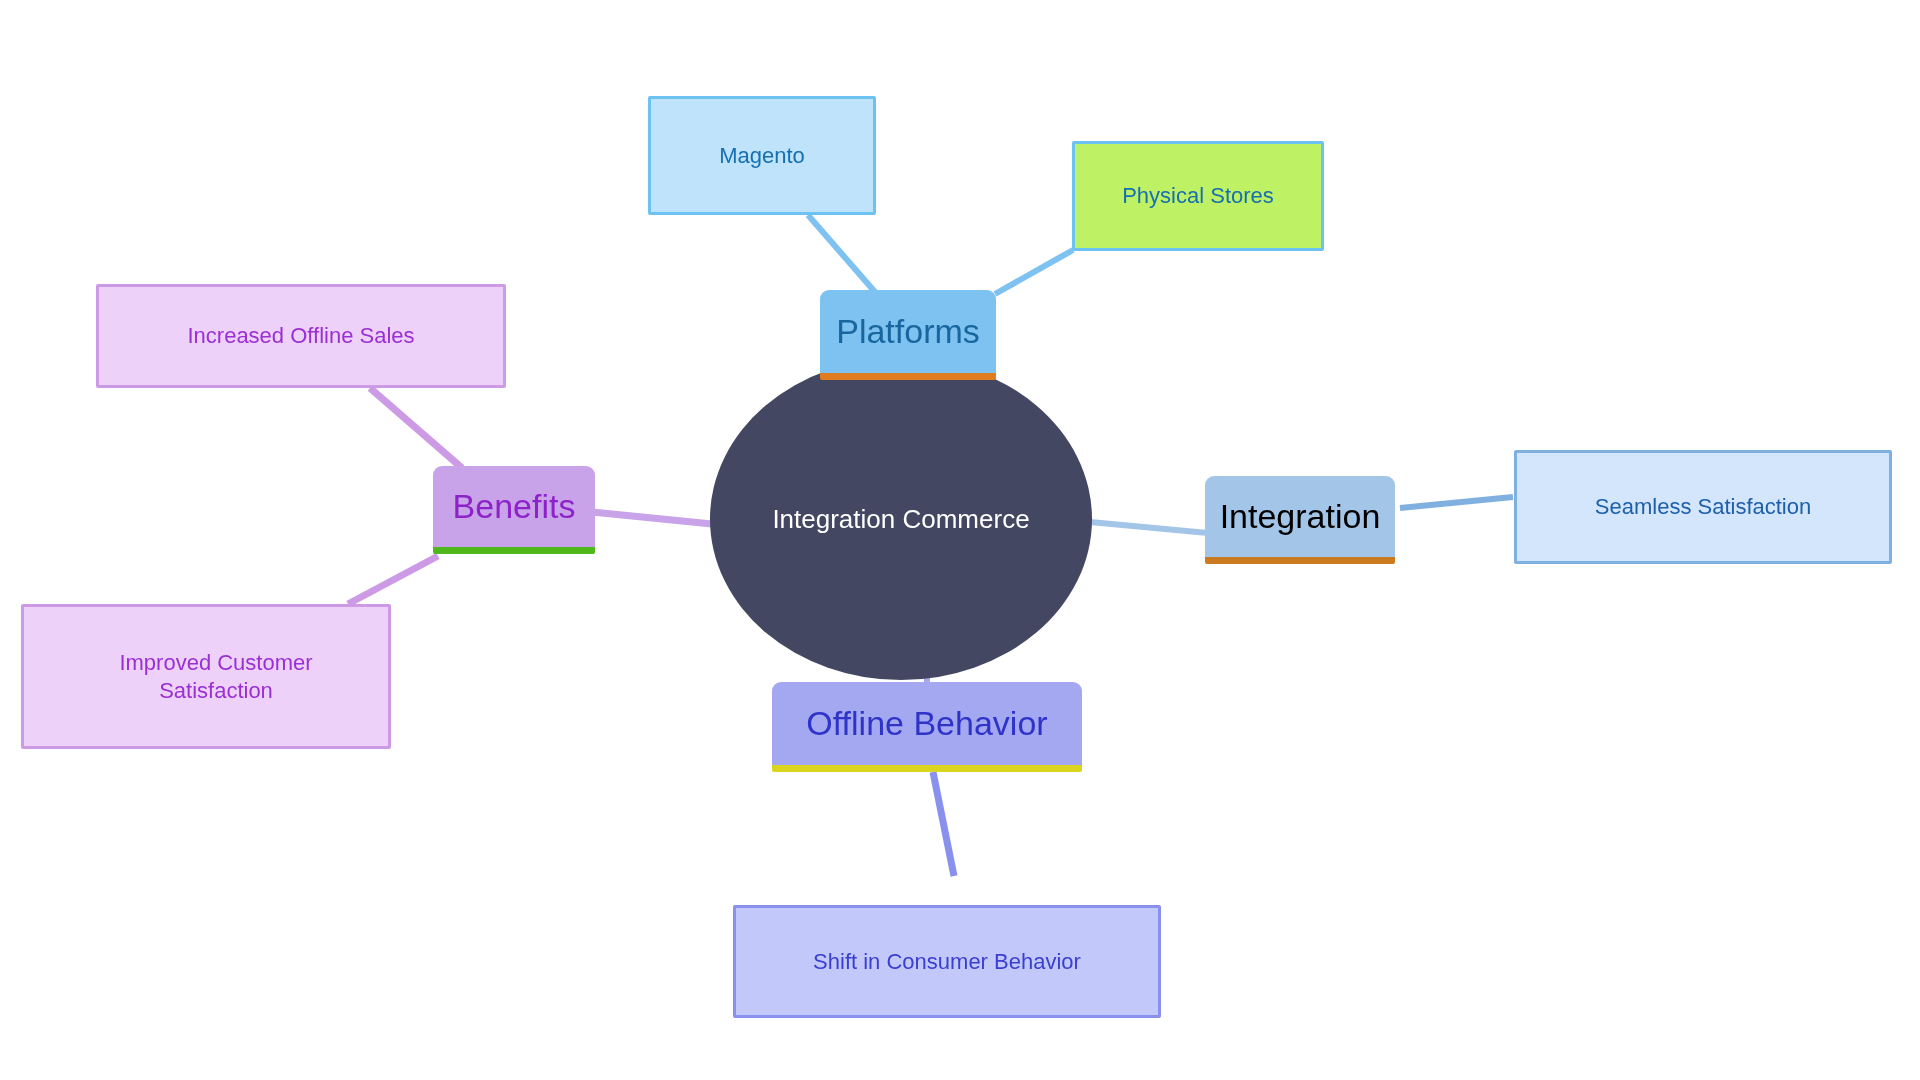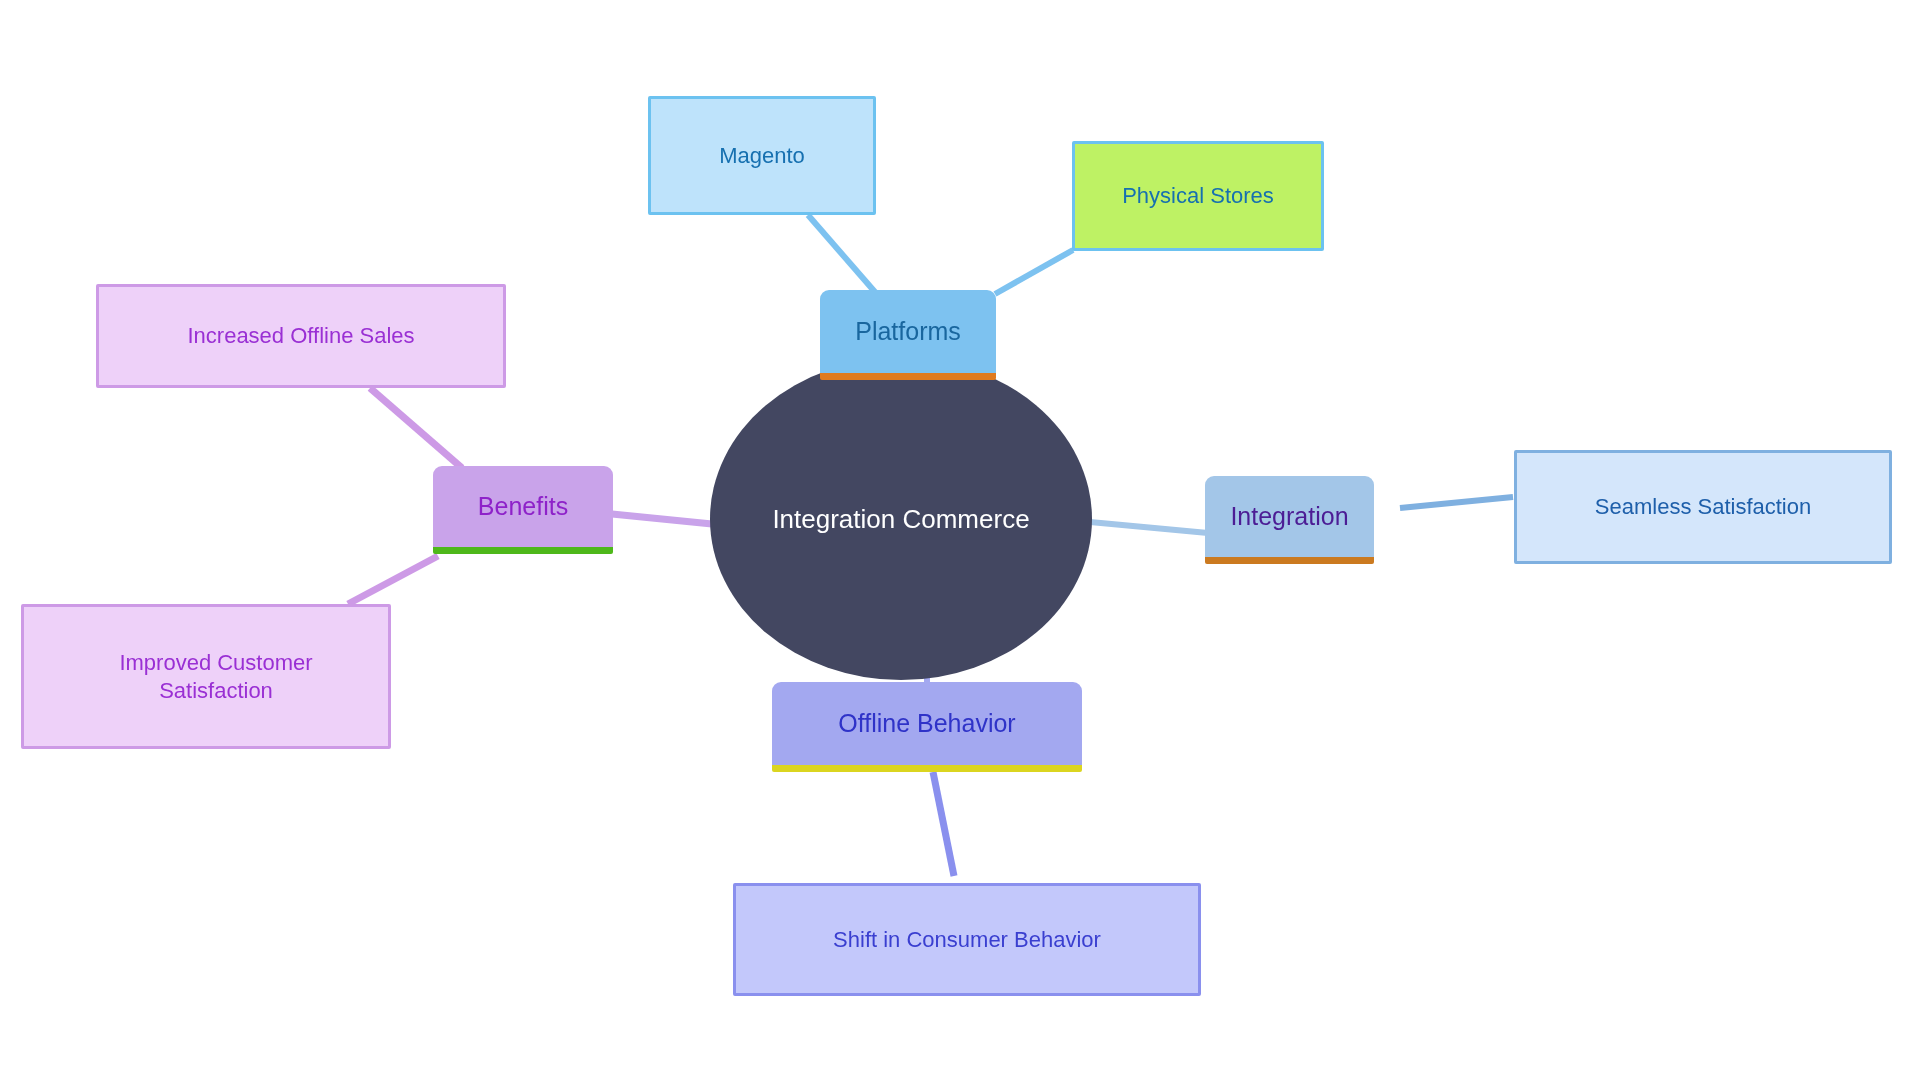--- a/index.html
+++ b/index.html
@@ -47,21 +47,21 @@
   
   .node-root {
     border-radius: 50%;
     color: #ffffff;
     font-size: 26px;
   }
 
   
   .node-branch {
     border-radius: 9px 9px 2px 2px;
-    font-size: 25px;
+    font-size: 34px;
   }
 
   
   .node-leaf {
     border-style: solid;
     border-width: 3px;
     border-radius: 2px;
     font-size: 22px;
   }
 </style>
@@ -81,24 +81,24 @@
       <line x1="1400" y1="508" x2="1513" y2="497" stroke="#7fb0e0" stroke-width="6" stroke-linecap="butt"></line>
       <line x1="933" y1="772" x2="954" y2="876" stroke="#8a90ee" stroke-width="7" stroke-linecap="butt"></line>
     </svg>
   <div id="node-layer">
       <div class="node node-root" style="background: rgb(67, 71, 97); color: rgb(255, 255, 255); left: 710px; top: 358px; width: 382px; height: 322px;">
         <span class="node-label">Integration Commerce</span>
       </div>
       <div class="node node-branch" style="background: rgb(125, 194, 240); color: rgb(25, 102, 158); border-bottom: 7px solid rgb(224, 123, 31); left: 820px; top: 290px; width: 176px; height: 90px;">
         <span class="node-label">Platforms</span>
       </div>
-      <div class="node node-branch" style="background: rgb(201, 163, 234); color: rgb(142, 34, 201); border-bottom: 7px solid rgb(78, 184, 26); left: 433px; top: 466px; width: 180px; height: 88px;">
+      <div class="node node-branch" style="background: rgb(201, 163, 234); color: rgb(142, 34, 201); border-bottom: 7px solid rgb(78, 184, 26); left: 433px; top: 466px; width: 162px; height: 88px;">
         <span class="node-label">Benefits</span>
       </div>
-      <div class="node node-branch" style="background: rgb(163, 198, 232); color: #4c1d95; border-bottom: 7px solid rgb(203, 122, 32); left: 1205px; top: 476px; width: 169px; height: 88px;">
+      <div class="node node-branch" style="background: rgb(163, 198, 232); color: #000000; border-bottom: 7px solid rgb(203, 122, 32); left: 1205px; top: 476px; width: 190px; height: 88px;">
         <span class="node-label">Integration</span>
       </div>
       <div class="node node-branch" style="background: rgb(163, 168, 240); color: rgb(47, 51, 200); border-bottom: 7px solid rgb(219, 213, 32); left: 772px; top: 682px; width: 310px; height: 90px;">
         <span class="node-label">Offline Behavior</span>
       </div>
       <div class="node node-leaf" style="background: rgb(190, 227, 251); border-color: rgb(108, 194, 240); color: rgb(22, 112, 176); left: 648px; top: 96px; width: 228px; height: 119px;">
         <span class="node-label">Magento</span>
       </div>
       <div class="node node-leaf" style="background: #bef264; border-color: rgb(108, 194, 240); color: rgb(22, 112, 176); left: 1072px; top: 141px; width: 252px; height: 110px;">
         <span class="node-label">Physical Stores</span>
@@ -106,17 +106,17 @@
       <div class="node node-leaf" style="background: rgb(238, 209, 249); border-color: rgb(205, 154, 230); color: rgb(154, 48, 212); left: 96px; top: 284px; width: 410px; height: 104px;">
         <span class="node-label">Increased Offline Sales</span>
       </div>
       <div class="node node-leaf" style="background: rgb(238, 209, 249); border-color: rgb(205, 154, 230); color: rgb(154, 48, 212); left: 21px; top: 604px; width: 370px; height: 145px; padding-left: 20px;">
         <span class="node-label">Improved Customer
 Satisfaction</span>
       </div>
       <div class="node node-leaf" style="background: rgb(212, 230, 251); border-color: rgb(127, 176, 224); color: rgb(30, 95, 170); left: 1514px; top: 450px; width: 378px; height: 114px;">
         <span class="node-label">Seamless Satisfaction</span>
       </div>
-      <div class="node node-leaf" style="background: rgb(195, 200, 251); border-color: rgb(138, 144, 238); color: rgb(58, 63, 208); left: 733px; top: 883px; width: 468px; height: 113px;">
+      <div class="node node-leaf" style="background: rgb(195, 200, 251); border-color: rgb(138, 144, 238); color: rgb(58, 63, 208); left: 733px; top: 905px; width: 428px; height: 113px;">
         <span class="node-label">Shift in Consumer Behavior</span>
       </div>
     </div>
 </div>
 
 </body></html>

